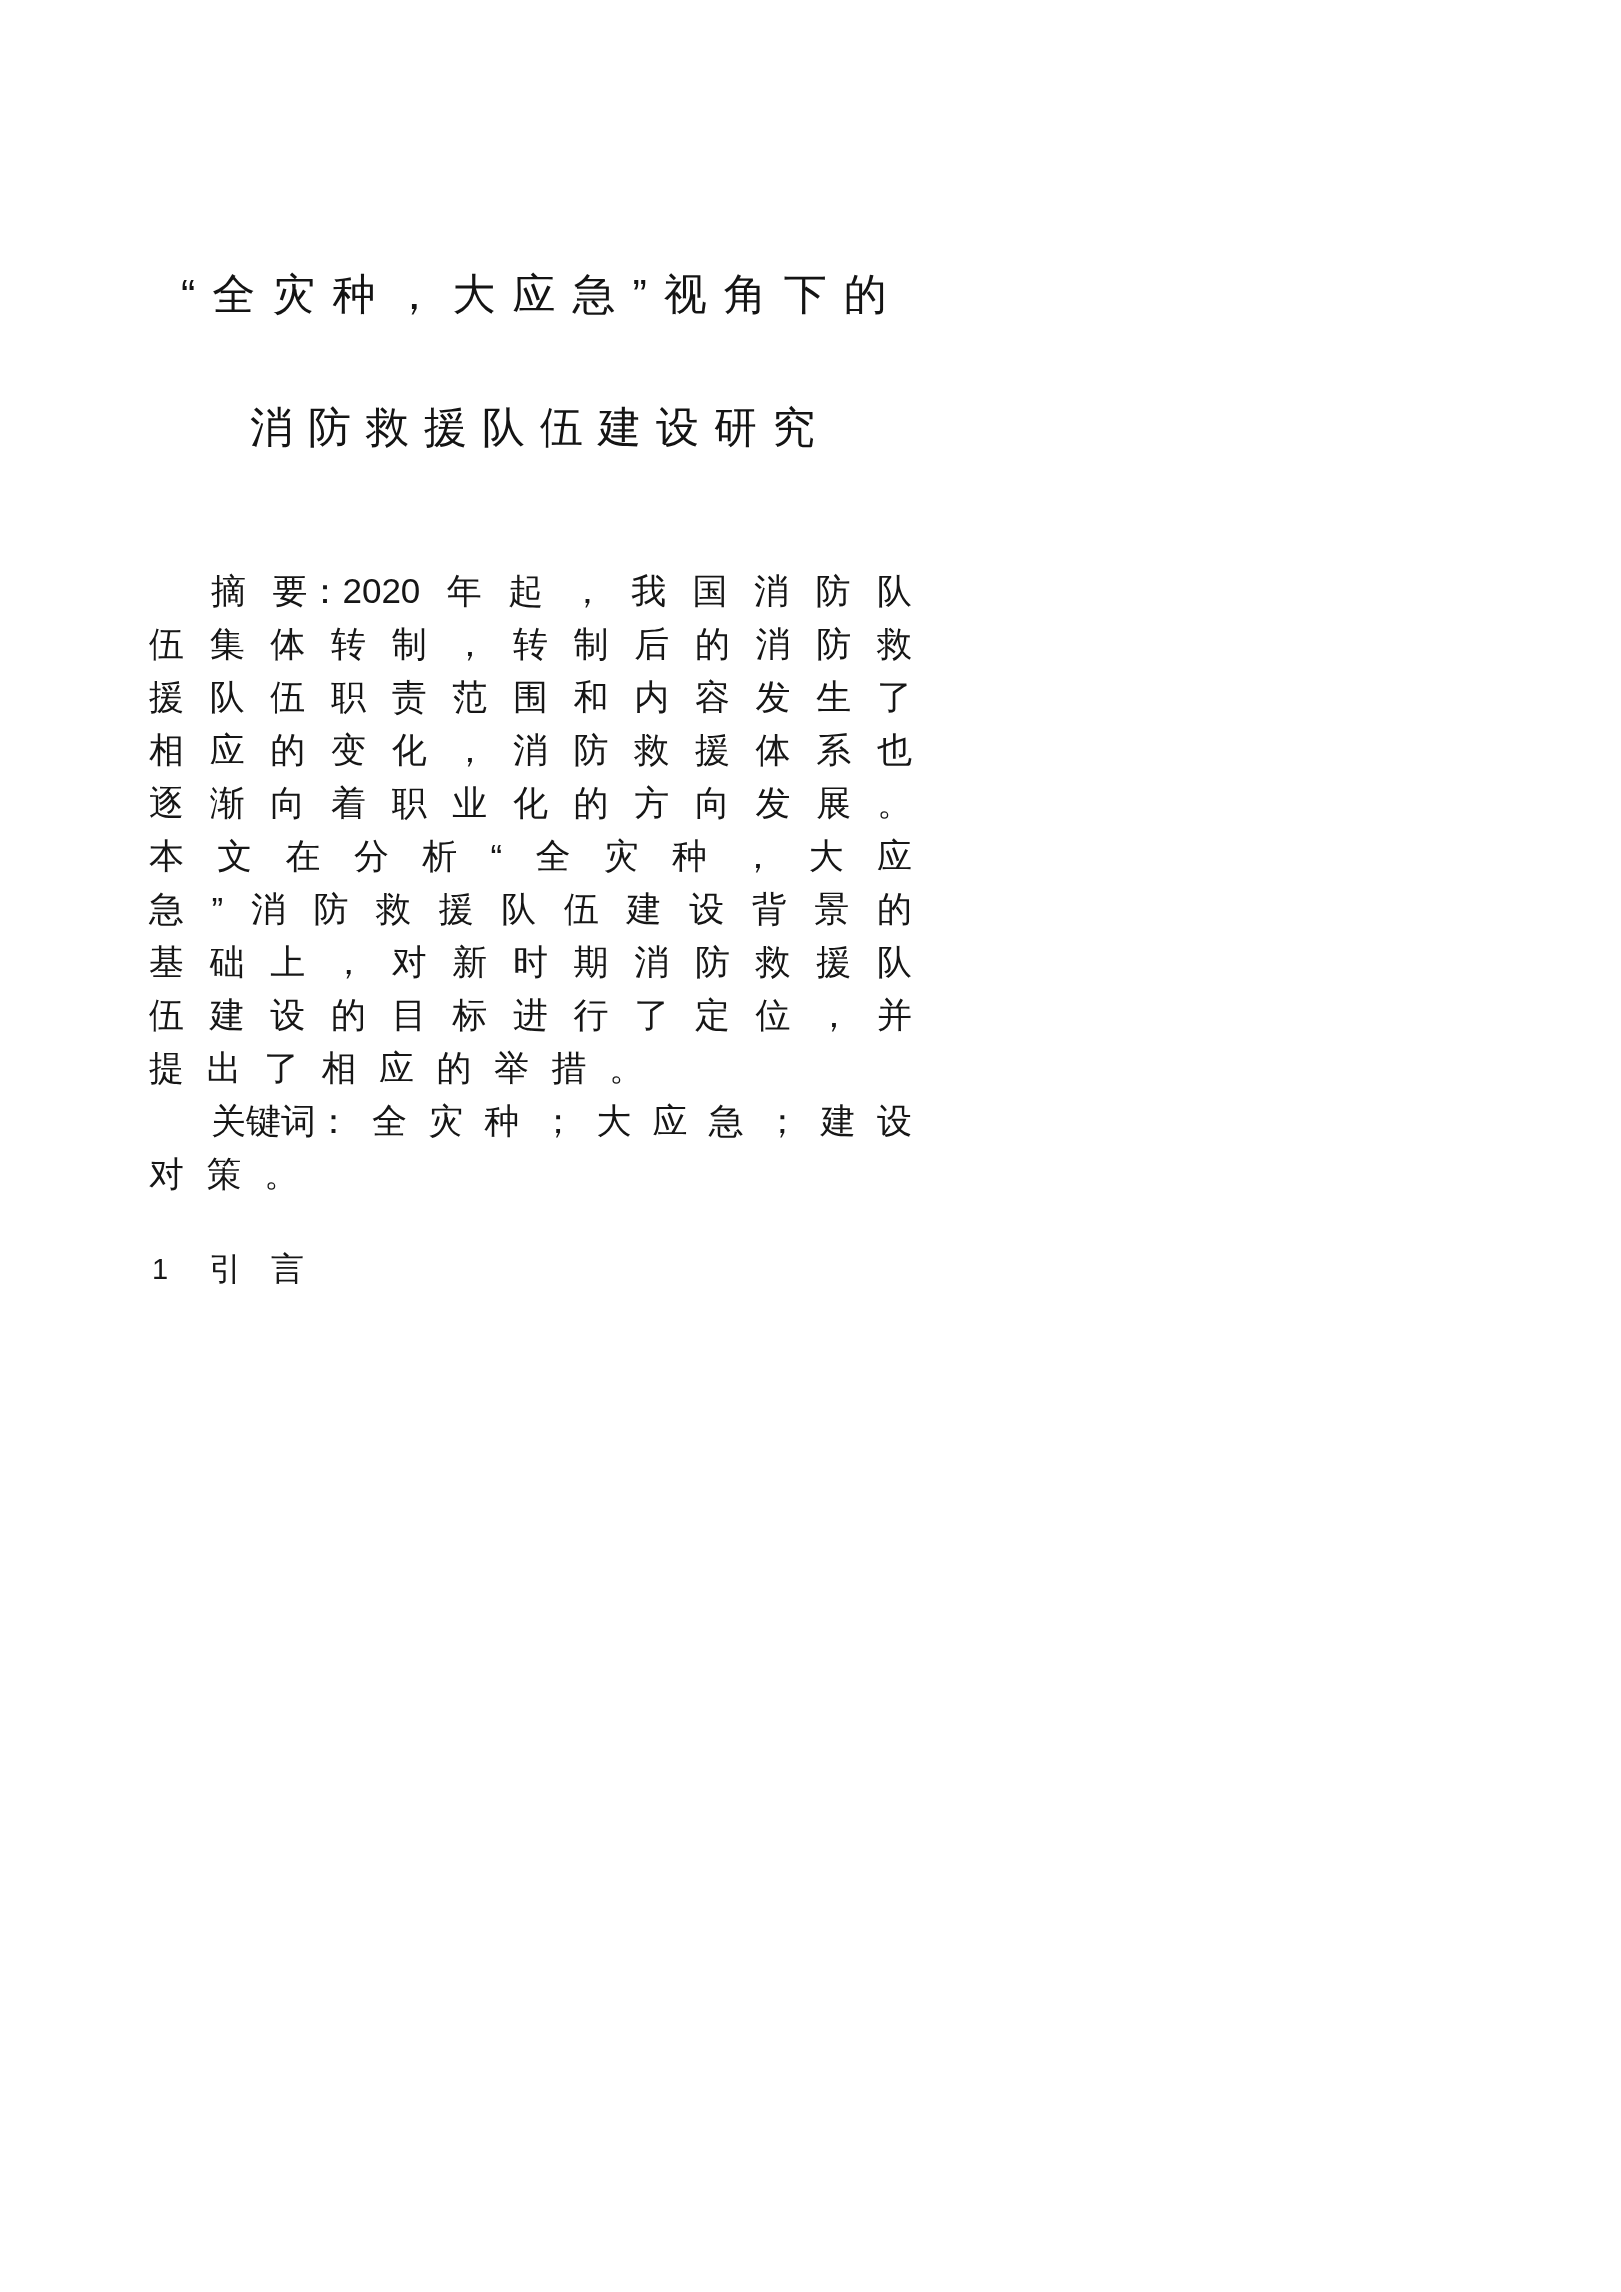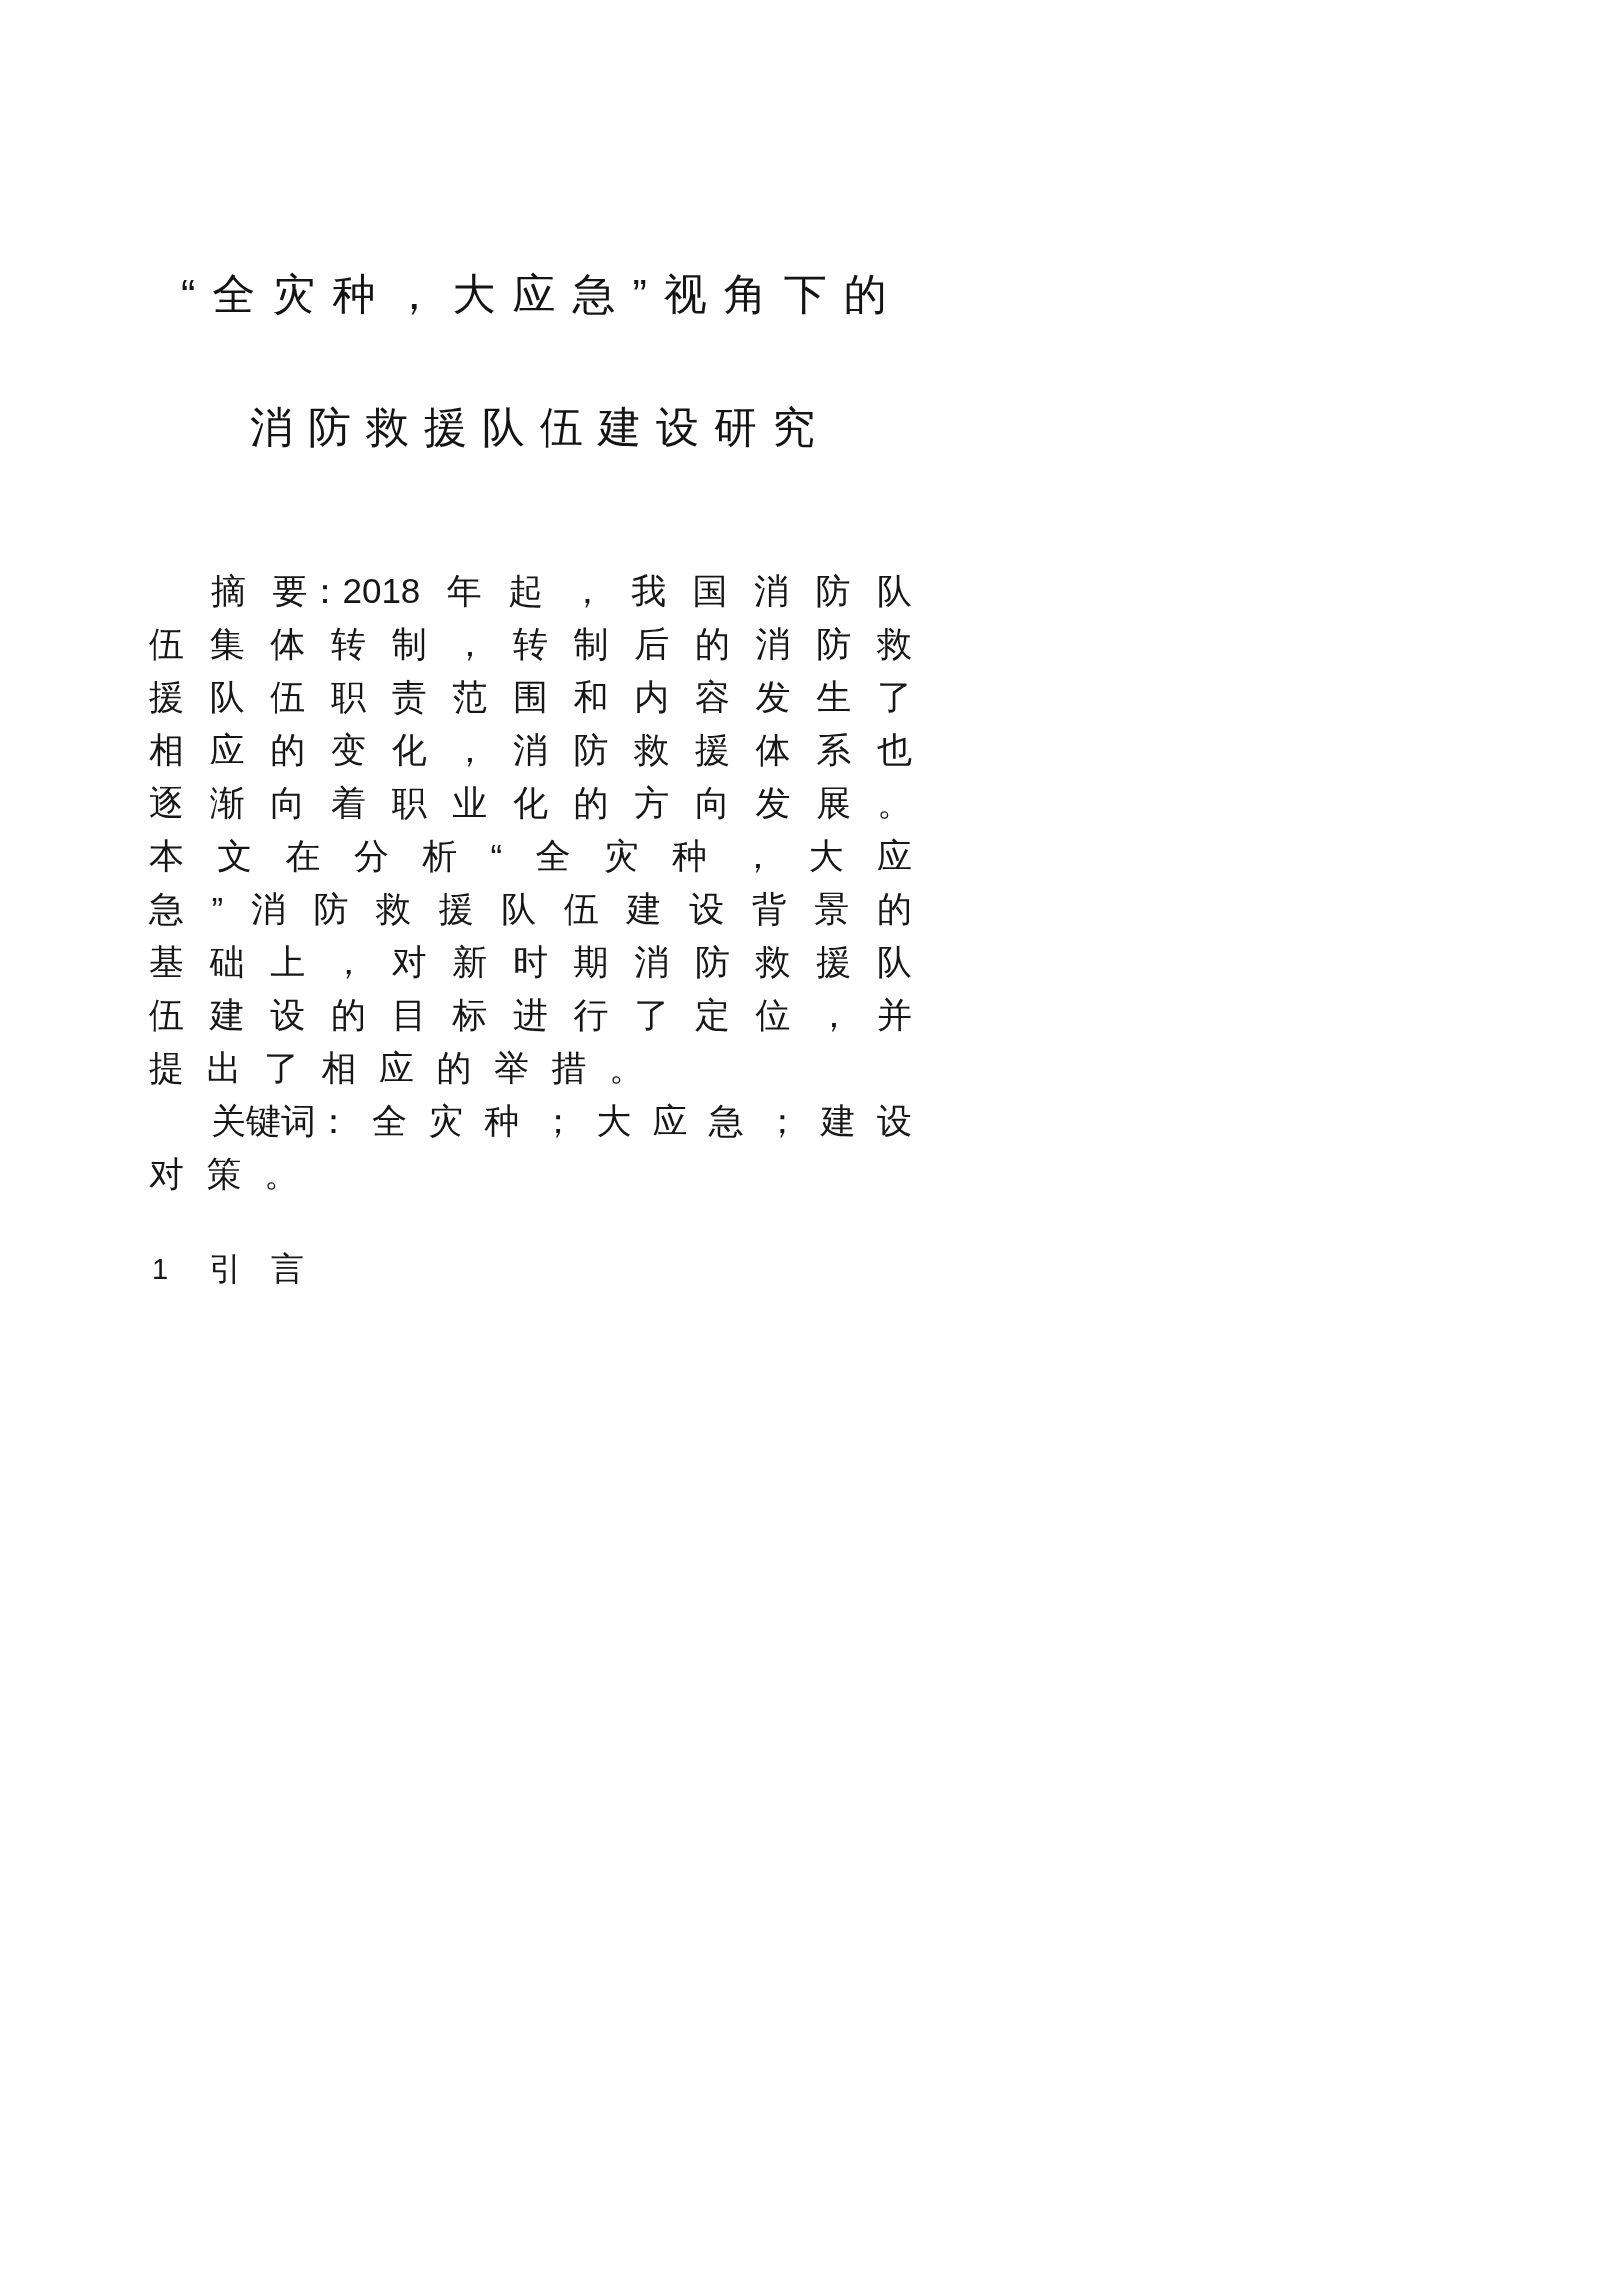--- a/index.html
+++ b/index.html
@@ -103,21 +103,21 @@
       <span>伍</span>
       <span>建</span>
       <span>设</span>
       <span>研</span>
       <span>究</span>
     </div>
 
   <div class="abstract">
       <div class="line justify indent">
         <span>摘</span>
-        <span>要：2018</span>
+        <span>要：2020</span>
         <span>年</span>
         <span>起</span>
         <span>，</span>
         <span>我</span>
         <span>国</span>
         <span>消</span>
         <span>防</span>
         <span>队</span>
       </div>
       <div class="line justify">

